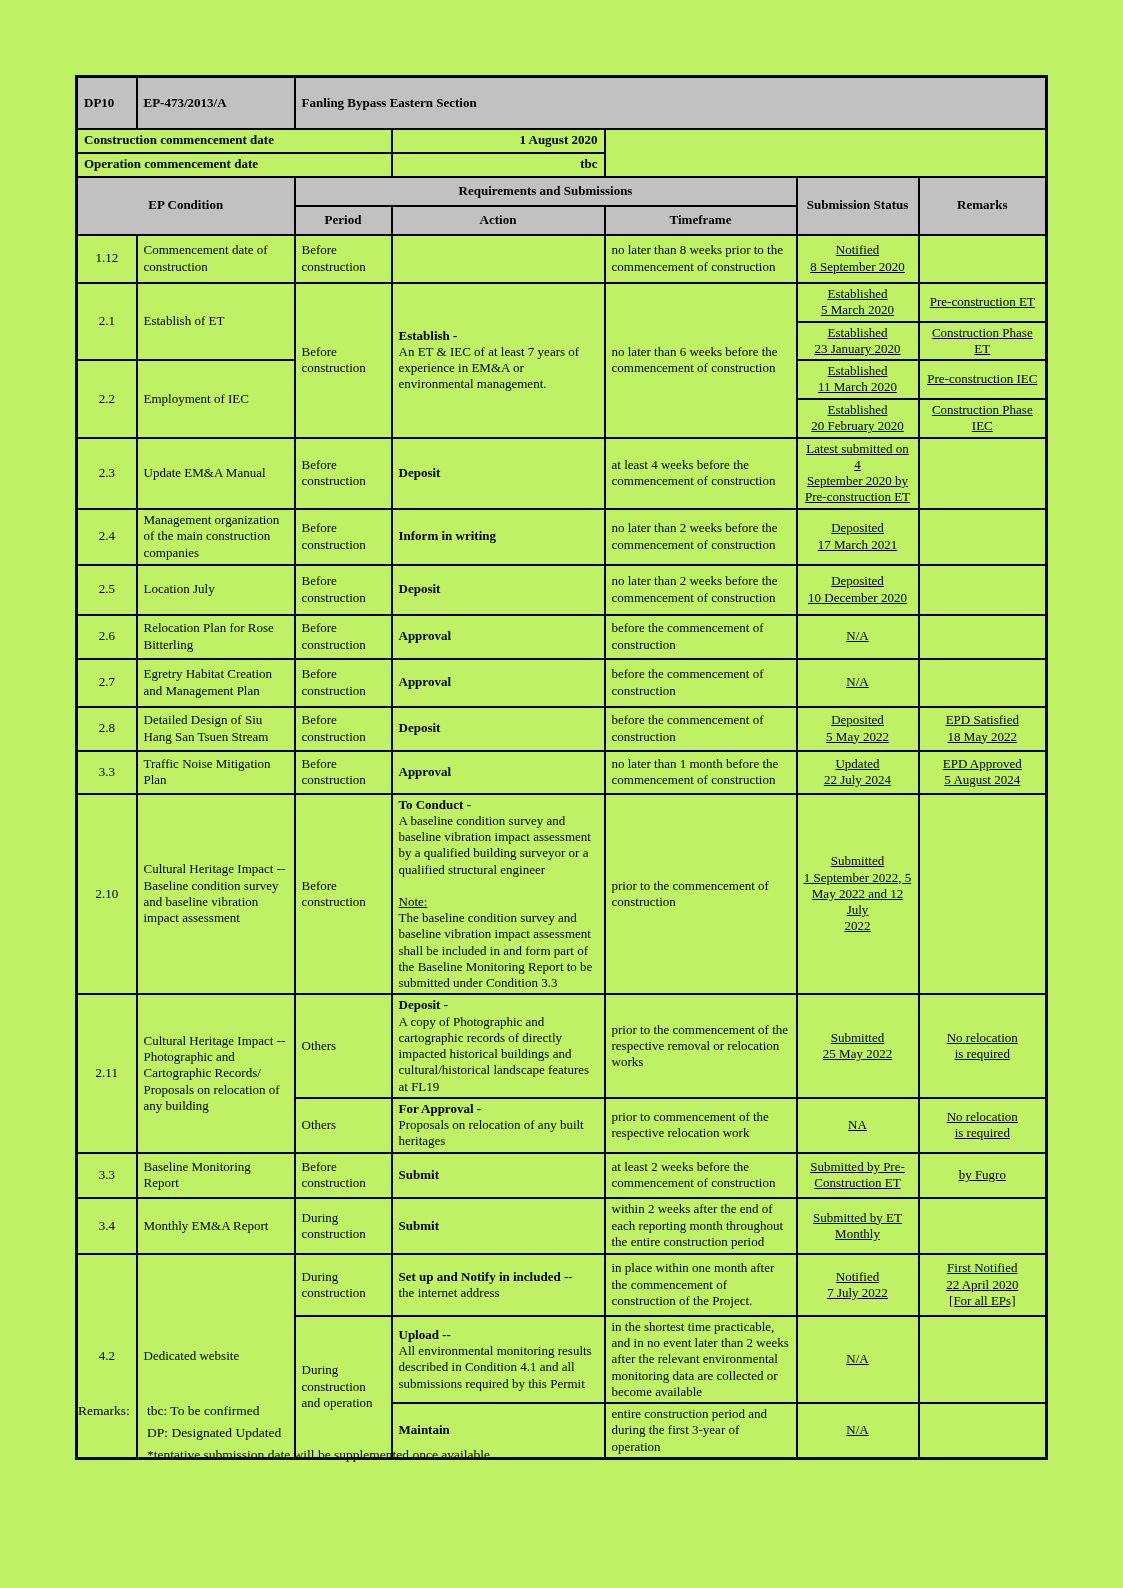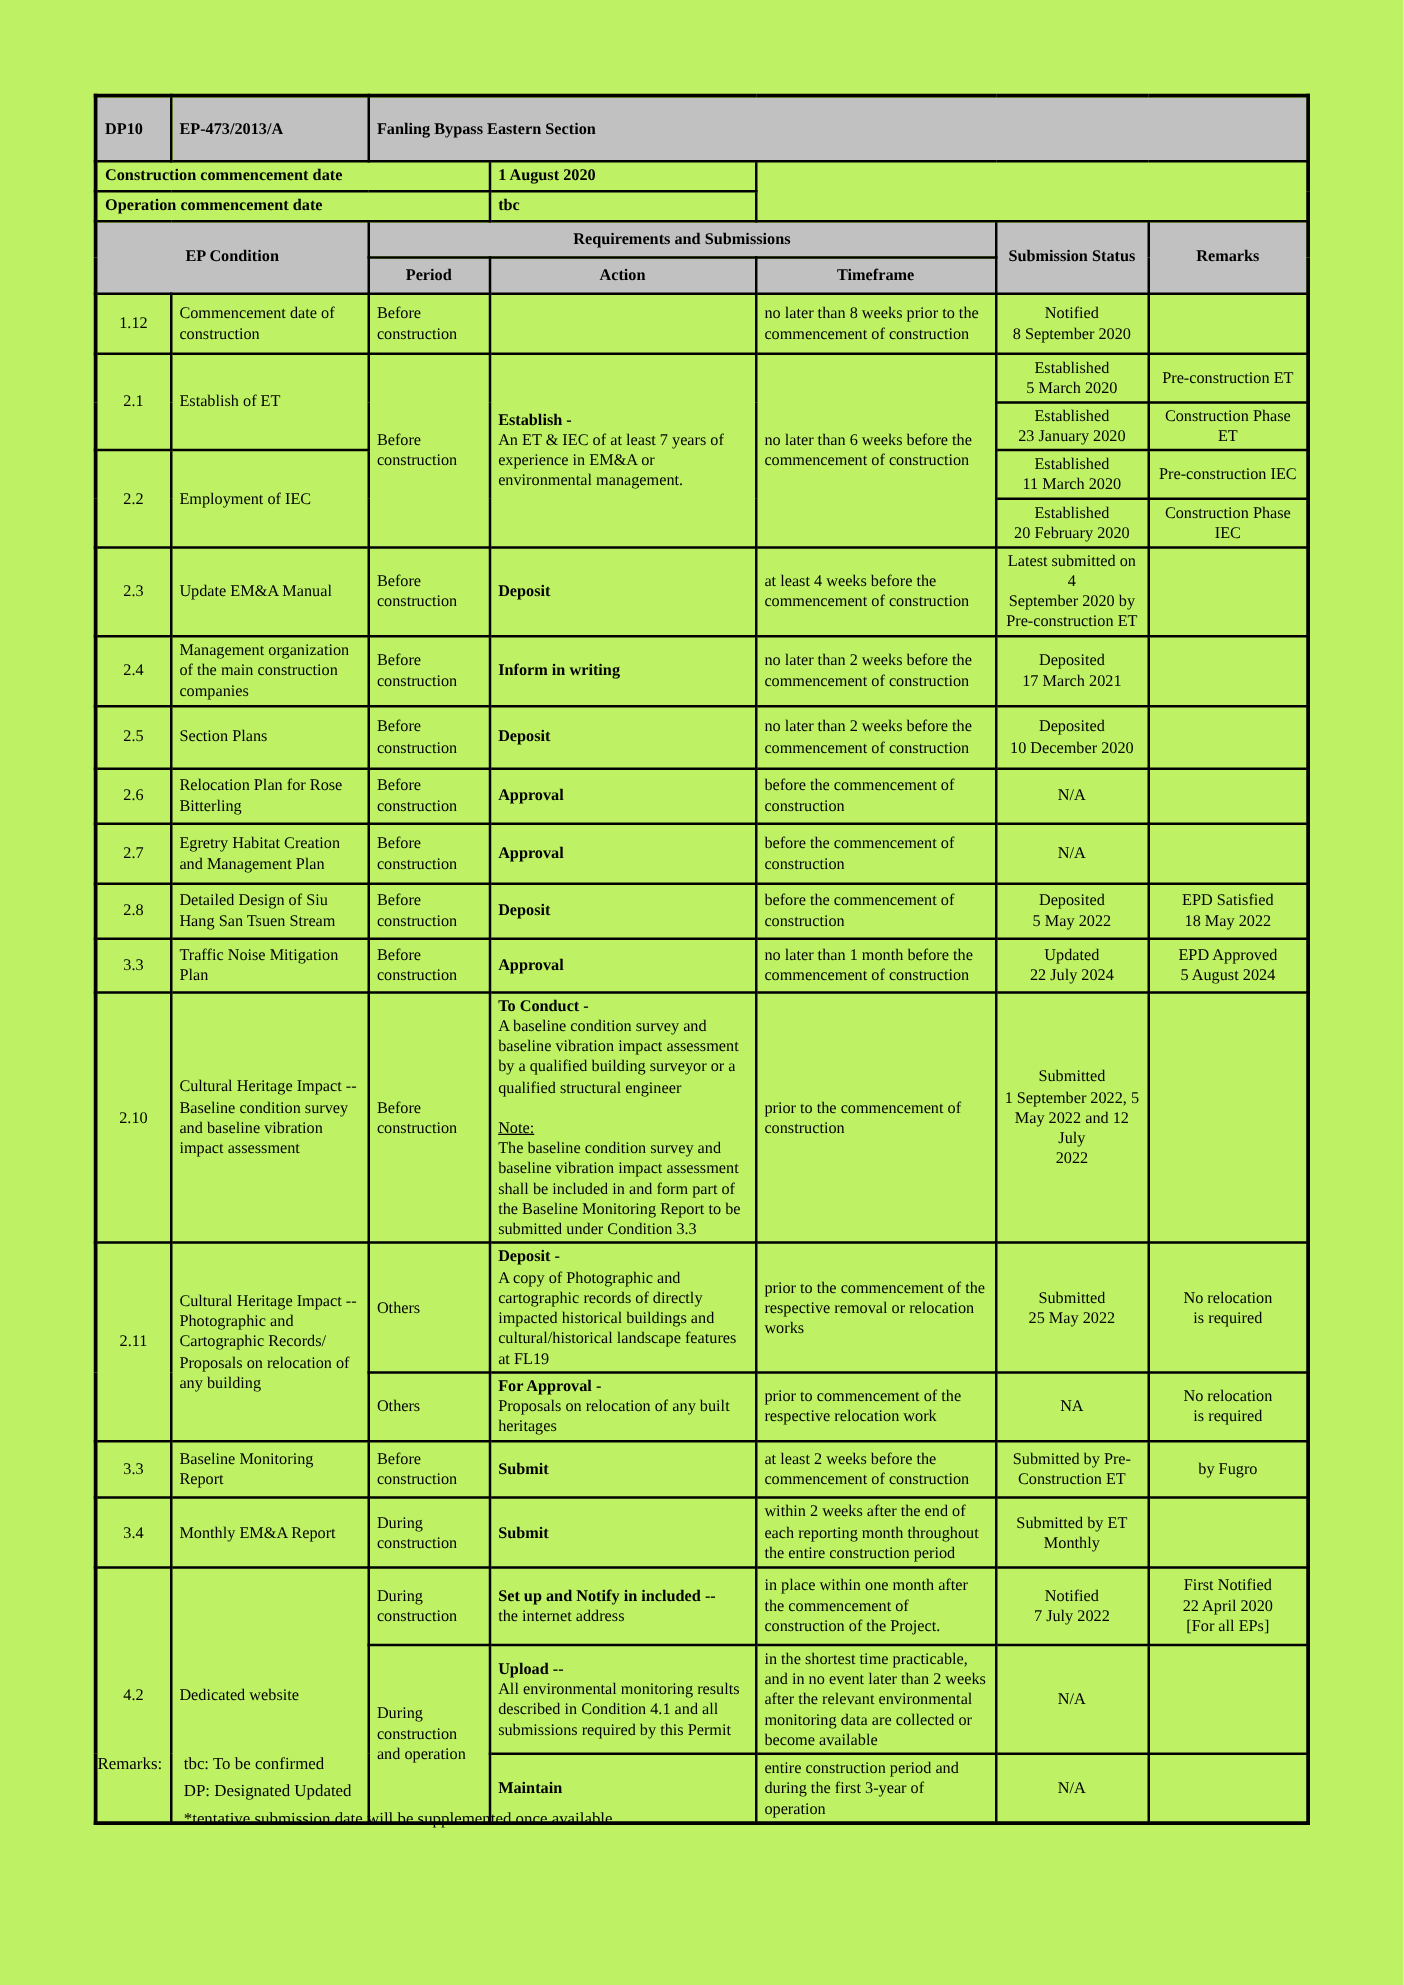--- a/index.html
+++ b/index.html
@@ -22,24 +22,24 @@
     vertical-align:middle;
     padding:2px 6px;
     font-size:13px;
     line-height:1.25;
     overflow:hidden;
   }
   .gray  { background:#c1c1c1; }
   .top   { vertical-align:top; }
   .b     { font-weight:bold; }
   .ctr   { text-align:center; }
-  .rgt   { text-align:left; }
+  .rgt   { text-align:right; }
   .hd    { font-weight:bold; font-size:15px; }
   .ch    { font-weight:bold; font-size:15px; text-align:center; }
-  .pre   { white-space:pre-line; font-size:12.5px; padding:2px 2px; }
+  .pre   { white-space:pre-line; font-size:12.5px; padding:2px 2px;text-decoration:underline; }
   .note-gap { margin-top:16px; }
   .note-u   { text-decoration:underline; }
   .footer {
     position:absolute; left:78px; top:1400px;
     display:flex; align-items:flex-start;
     font-size:13.5px; line-height:22px;gap:12px;
   }
   .f-label { width:57px; }
   .f-lines div { margin:0; }
 </style>
@@ -146,21 +146,21 @@
       <td>Before construction</td>
       <td class="b">Inform in writing</td>
       <td>no later than 2 weeks before the commencement of construction</td>
       <td class="ctr pre">Deposited
 17 March 2021</td>
       <td class="ctr pre"></td>
     </tr>
 
     <tr style="height:50px">
       <td class="ctr">2.5</td>
-      <td>Section Plans</td>
+      <td>Location July</td>
       <td>Before construction</td>
       <td class="b">Deposit</td>
       <td>no later than 2 weeks before the commencement of construction</td>
       <td class="ctr pre">Deposited
 10 December 2020</td>
       <td class="ctr pre"></td>
     </tr>
 
     <tr style="height:44px">
       <td class="ctr">2.6</td>

